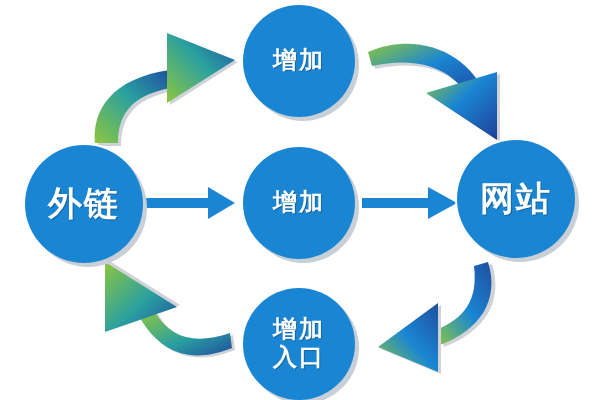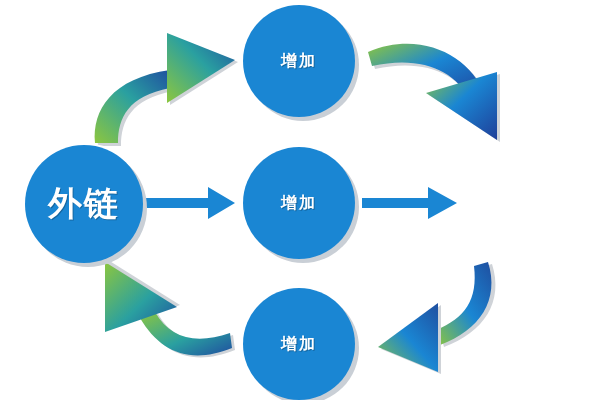--- a/index.html
+++ b/index.html
@@ -12,21 +12,21 @@
     box-shadow: 4px 4px 0 #c9cfd6, 0 0 0 2px #ffffff;
     display: flex; flex-direction: column; align-items: center; justify-content: center;
     color: #ffffff;
     font-family: "DejaVu Sans", sans-serif;
     font-weight: bold;
     text-shadow: 1px 1px 0 rgba(0,0,0,0.25);
     line-height: 1.15;
   }
   .node .line { display: block; letter-spacing: 2px; }
   .node.big { font-size: 34px; }
-  .node.small { font-size: 16px; }
+  .node.small { font-size: 24px; }
 </style>
 </head>
 <body>
 
 <div class="stage">
 
   <svg class="arrows" width="600" height="400" viewBox="0 0 600 400">
     <defs>
       <linearGradient id="gUpLeft" x1="0" y1="1" x2="1" y2="0">
         <stop offset="0" stop-color="#8cc63f"></stop>
@@ -94,18 +94,22 @@
   </div>
 
   <div class="node small" style="left:243px; top:5px; width:112px; height:112px;">
     <span class="line">增加</span>
   </div>
 
   <div class="node small" style="left:243px; top:147px; width:112px; height:112px;">
     <span class="line">增加</span>
   </div>
 
+  <div class="node big" style="left:457px; top:140px; width:118px; height:118px;">
+    <span class="line">网站</span>
+  </div>
 
   <div class="node small" style="left:243px; top:288px; width:112px; height:112px;">
     <span class="line">增加</span>
+    <span class="line">入口</span>
   </div>
 
 </div>
 
 </body></html>

